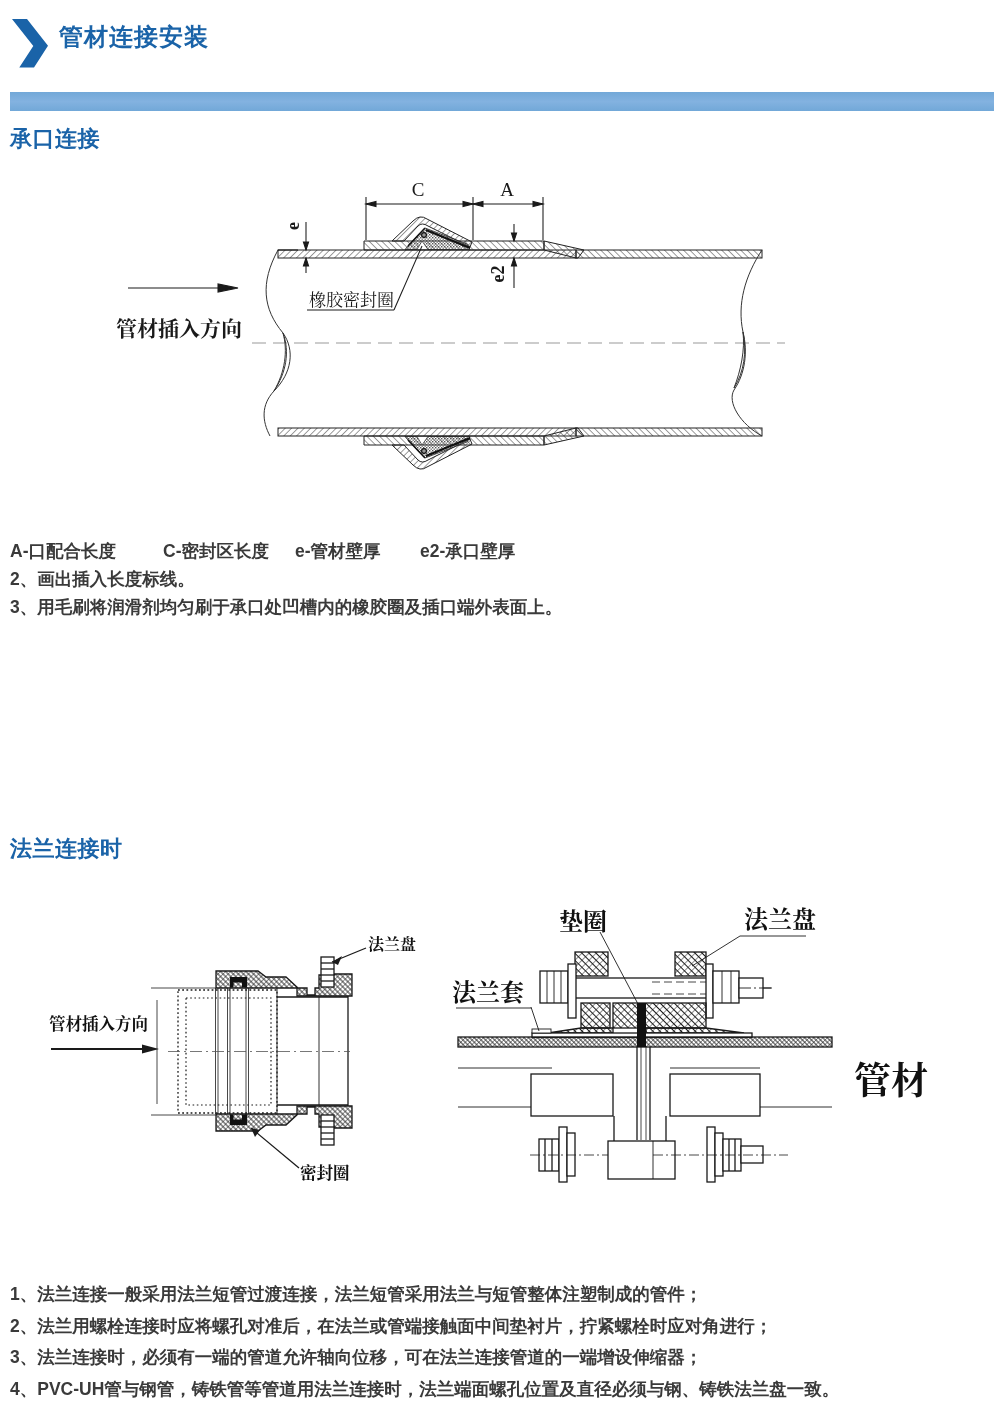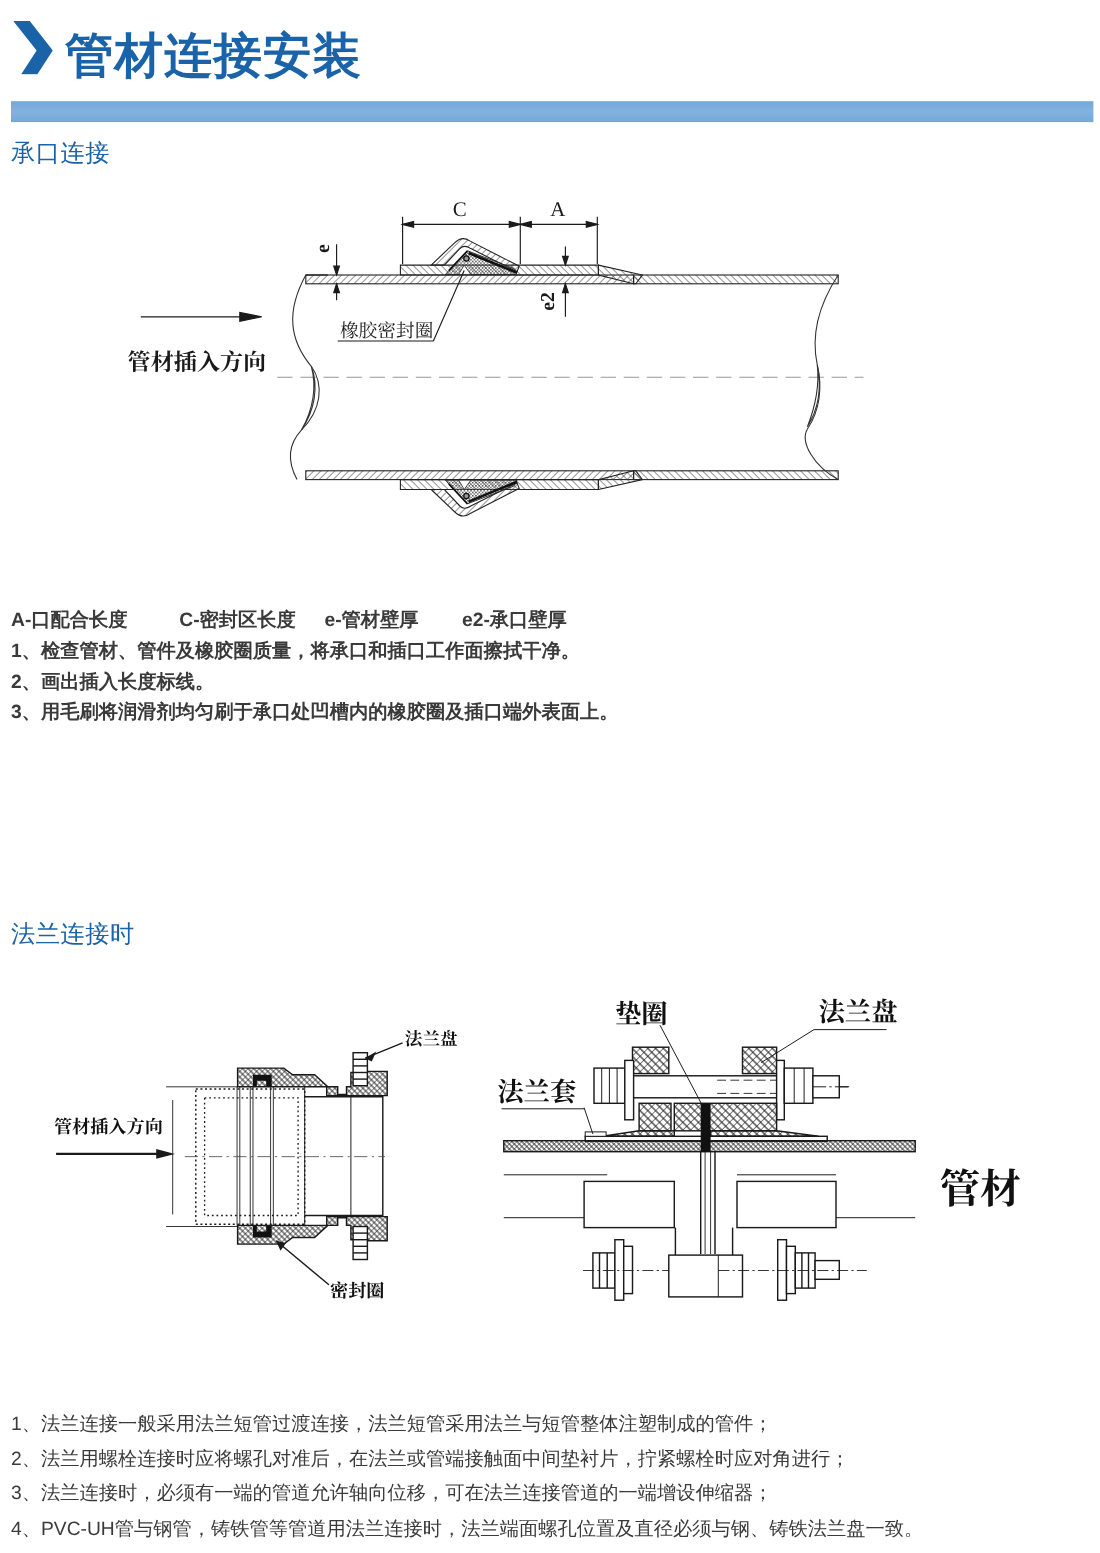--- a/index.html
+++ b/index.html
@@ -1,22 +1,22 @@
 <!DOCTYPE html>
 <html lang="zh"><head>
 <meta charset="utf-8">
 <title>管材连接安装</title>
 <style>
   html,body{margin:0;padding:0;}
   body{width:1000px;height:1412px;position:relative;background:#ffffff;
        font-family:"Liberation Sans",sans-serif;overflow:hidden;}
   .abs{position:absolute;}
-  .title{left:59px;top:21px;font-size:44px;font-weight:bold;color:#1a63a8;letter-spacing:1px;}
+  .title{left:59px;top:21px;font-size:24px;font-weight:bold;color:#1a63a8;letter-spacing:1px;}
   .bluebar{left:10px;top:92px;width:984px;height:19px;background:linear-gradient(180deg,#72a8d8,#83b2e0 50%,#72a8d8);}
-  .h2{font-size:22px;font-weight:normal;color:#1a63a8;letter-spacing:0.5px;text-align:center;}
+  .h2{font-size:22px;font-weight:bold;color:#1a63a8;letter-spacing:0.5px;text-align:center;}
   .body-txt{font-size:17.5px;color:#3a3a3a;font-weight:600;}
   .body-txt div{height:28px;line-height:28px;white-space:pre;}
 </style>
 </head>
 <body>
 
 <svg class="abs" style="left:12px;top:19px;" width="36" height="49" viewBox="0 0 36 49">
   <path d="M0,0 L15,0 L36,26.8 L22,48.5 L7.3,48.5 L21.3,27 Z" fill="#1a63a8"></path>
 </svg>
 <div class="abs title">管材连接安装</div>
@@ -109,22 +109,21 @@
     <text x="418" y="196" font-size="19" text-anchor="middle">C</text>
     <text x="507" y="196" font-size="19" text-anchor="middle">A</text>
     <text x="299" y="232" font-size="18" font-weight="bold" text-anchor="middle" transform="rotate(-90 296 229)">e</text>
     <text x="504" y="274" font-size="18" font-weight="bold" text-anchor="middle" transform="rotate(-90 504 274)">e2</text>
     <text x="309" y="306" font-size="17">橡胶密封圈</text>
     <text x="116" y="336" font-size="21" font-weight="bold">管材插入方向</text>
   </g>
 </svg>
 
 <div class="abs body-txt" style="left:10px;top:537px;">
-  <div style="position:relative;margin-top:12px;"><span>A-口配合长度</span><span style="position:absolute;left:153px;">C-密封区长度</span><span style="position:absolute;left:285px;">e-管材壁厚</span><span style="position:absolute;left:410px;">e2-承口壁厚</span></div>
-  <div>1、检查管材、管件及橡胶圈质量，将承口和插口工作面擦拭干净。</div>
+  <div style="position:relative;"><span>A-口配合长度</span><span style="position:absolute;left:153px;">C-密封区长度</span><span style="position:absolute;left:285px;">e-管材壁厚</span><span style="position:absolute;left:410px;">e2-承口壁厚</span></div>
   <div>2、画出插入长度标线。</div>
   <div>3、用毛刷将润滑剂均匀刷于承口处凹槽内的橡胶圈及插口端外表面上。</div>
 </div>
 
 <div class="abs h2" style="left:10px;top:834px;">法兰连接时</div>
 
 <svg class="abs" style="left:30px;top:890px;" width="420" height="310" viewBox="30 890 420 310" id="svg2">
   <defs>
     <pattern id="fx" width="3.6" height="3.6" patternUnits="userSpaceOnUse" patternTransform="rotate(45)">
       <line x1="0" y1="0" x2="0" y2="3.6" stroke="#1a1a1a" stroke-width="0.9"></line>
@@ -281,18 +280,18 @@
     <line x1="456" y1="1008" x2="531" y2="1008" stroke-width="0.9"></line>
   </g>
   <g font-family="'Liberation Serif','Noto Serif CJK SC','Noto Serif SC',serif" fill="#111" font-weight="bold">
     <text x="559" y="930" font-size="24">垫圈</text>
     <text x="744" y="928" font-size="24">法兰盘</text>
     <text x="452" y="1001" font-size="24">法兰套</text>
     <text x="854" y="1094" font-size="37">管材</text>
   </g>
 </svg>
 
-<div class="abs" style="left:10px;top:1282px;font-size:17.5px;color:#3a3a3a;font-weight:400;">
+<div class="abs" style="left:10px;top:1282px;font-size:17.5px;color:#3a3a3a;font-weight:700;">
   <div style="height:31.7px;line-height:25px;">1、法兰连接一般采用法兰短管过渡连接，法兰短管采用法兰与短管整体注塑制成的管件；</div>
   <div style="height:31.7px;line-height:25px;">2、法兰用螺栓连接时应将螺孔对准后，在法兰或管端接触面中间垫衬片，拧紧螺栓时应对角进行；</div>
   <div style="height:31.7px;line-height:25px;">3、法兰连接时，必须有一端的管道允许轴向位移，可在法兰连接管道的一端增设伸缩器；</div>
   <div style="height:31.7px;line-height:25px;">4、PVC-UH管与钢管，铸铁管等管道用法兰连接时，法兰端面螺孔位置及直径必须与钢、铸铁法兰盘一致。</div>
 </div>
 
 </body></html>

